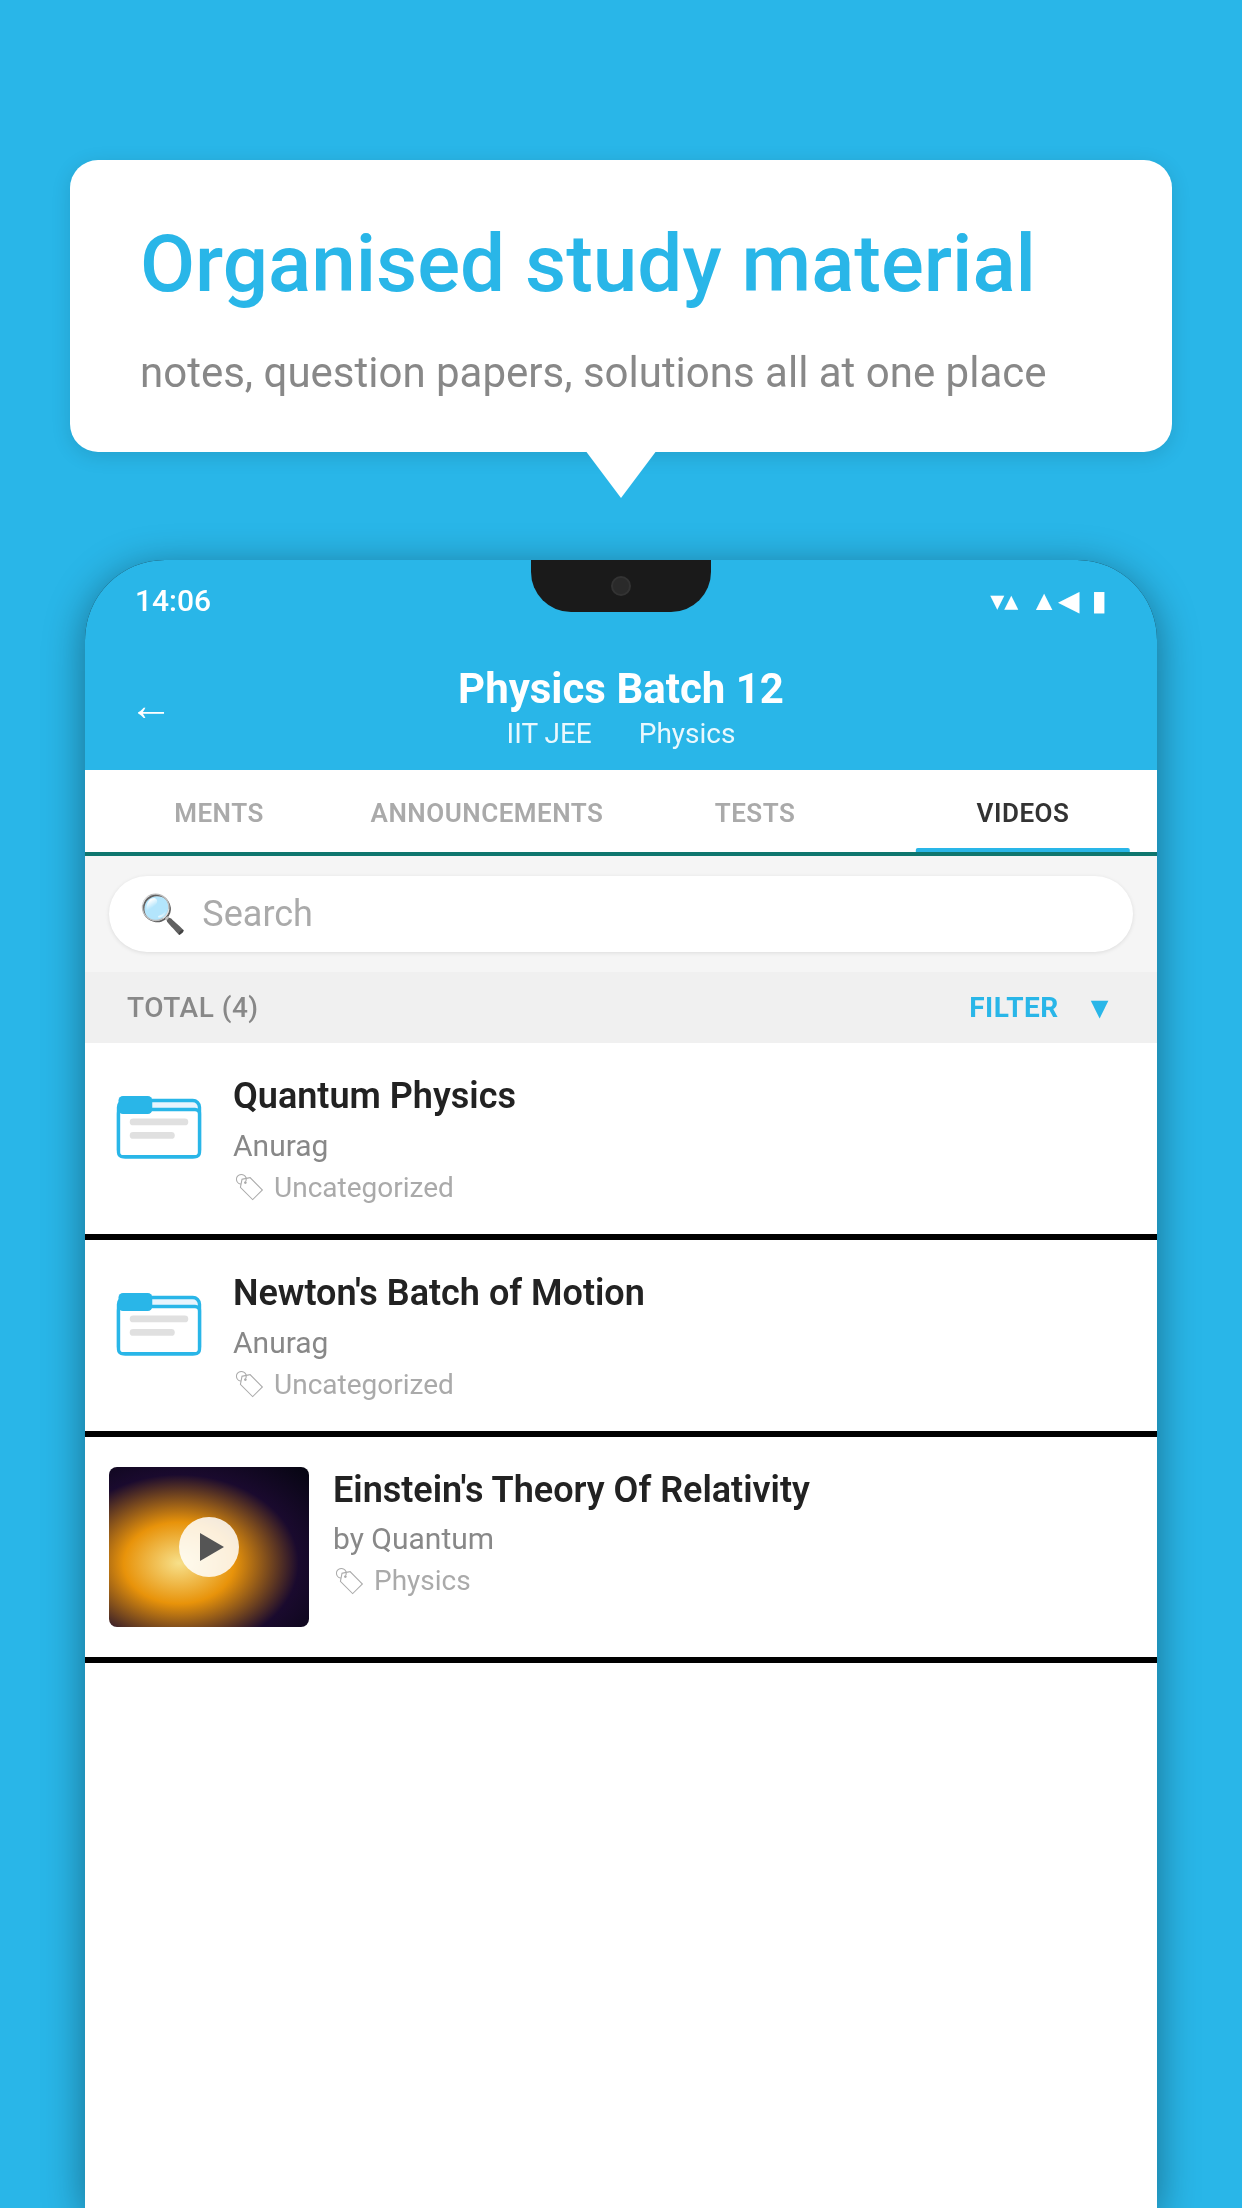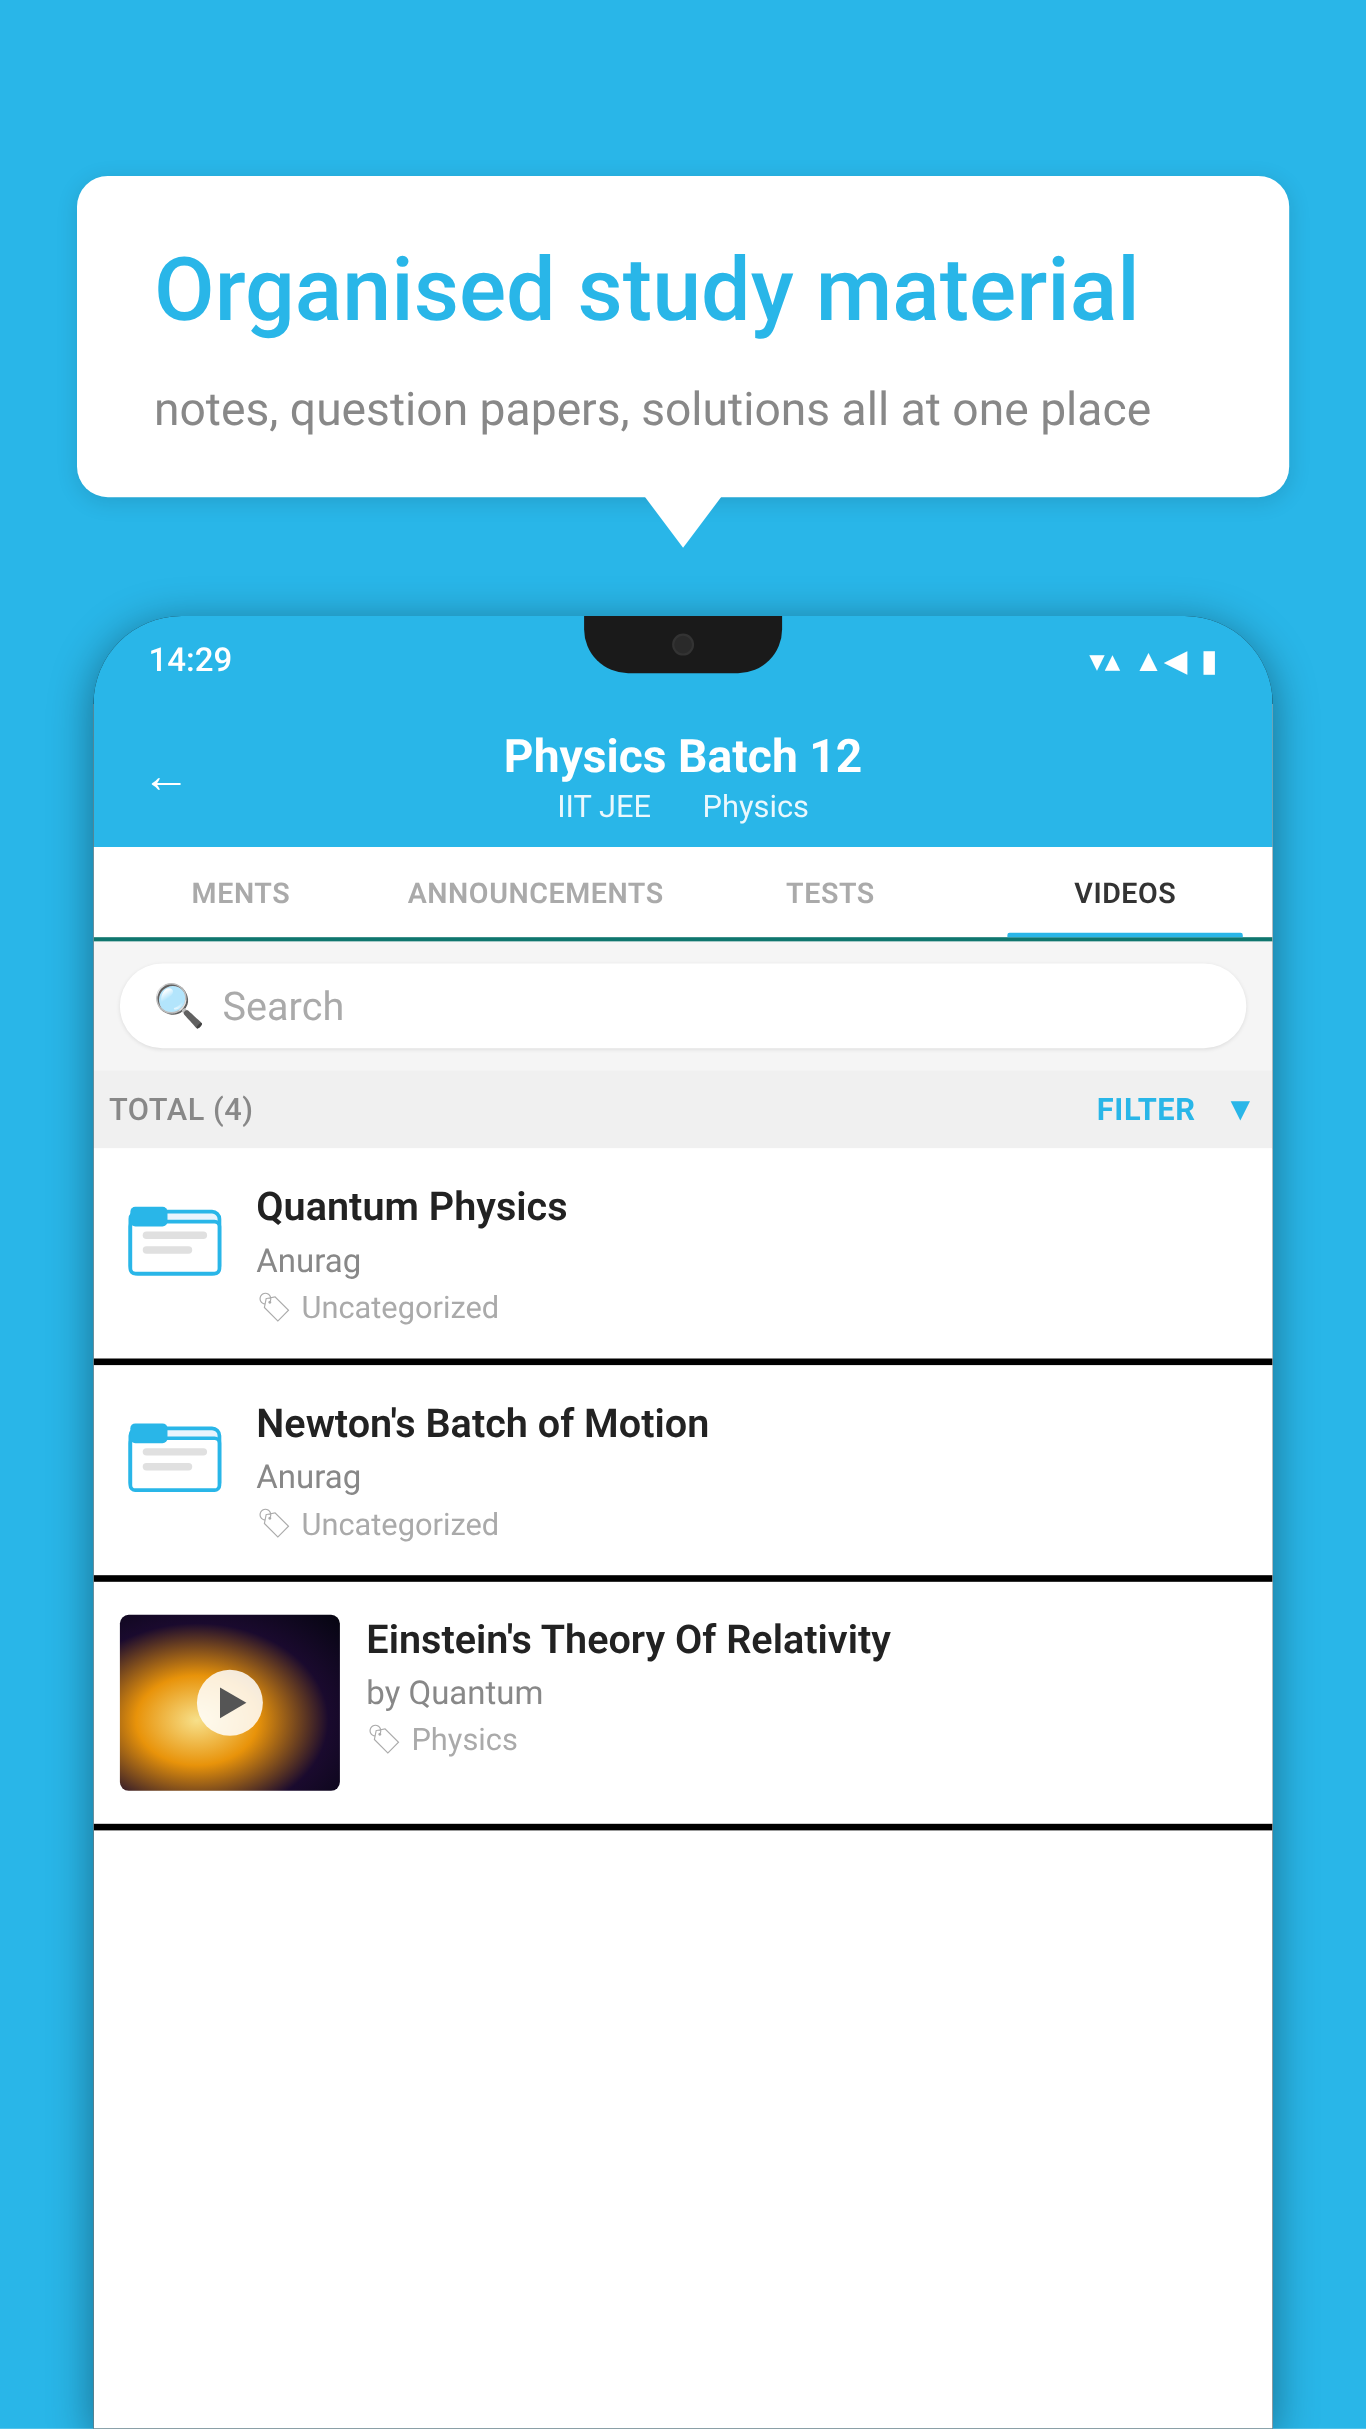--- a/index.html
+++ b/index.html
@@ -220,21 +220,21 @@
     .search-placeholder {
       color: #aaa;
       font-size: 36px;
     }
 
     
     .filter-bar {
       display: flex;
       justify-content: space-between;
       align-items: center;
-      padding: 18px 14px;
+      padding: 18px 42px;
       background: #f0f0f0;
     }
 
     .total-count {
       color: #888;
       font-size: 28px;
       font-weight: 500;
       text-transform: uppercase;
       letter-spacing: 0.5px;
     }
@@ -356,21 +356,21 @@
   <div class="speech-bubble">
     <h1>Organised study material</h1>
     <p>notes, question papers, solutions all at one place</p>
   </div>
   <div class="bubble-arrow"></div>
 </div>
 
 <div class="phone-frame">
 
   <div class="phone-notch-area">
-    <span class="status-time">14:29</span>
+    <span class="status-time">14:06</span>
     <div class="phone-notch">
       <div class="camera-dot"></div>
     </div>
     <div class="status-icons">
       <span class="wifi-icon">▾▴</span>
       <span class="signal-icon">▲◀</span>
       <span class="battery-icon">▮</span>
     </div>
   </div>
 

